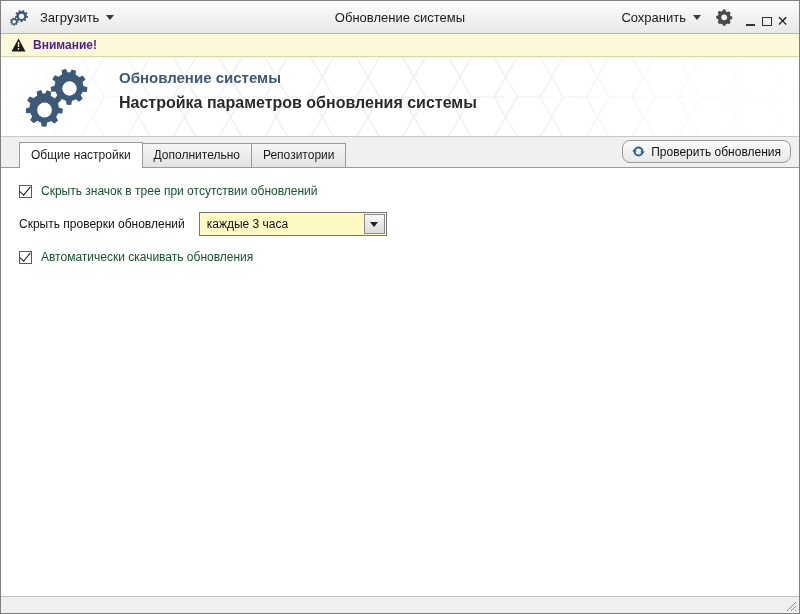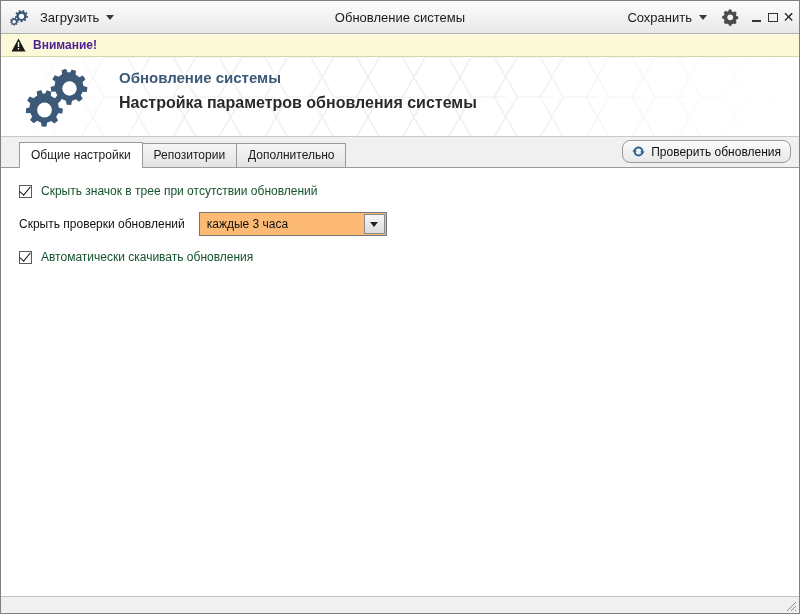--- a/index.html
+++ b/index.html
@@ -38,23 +38,24 @@
     box-sizing: border-box;
   }
   .tb-left {
     display: flex;
     align-items: center;
     gap: 6px;
     padding-left: 8px;
   }
   .tb-right {
     display: flex;
-    align-items: center;
+    align-items: flex-end;
     gap: 8px;
     margin-left: auto;
+    padding-right: 6px;
   }
   .app-icon {
     width: 20px;
     height: 20px;
     display: block;
   }
   .menu-btn {
     display: flex;
     align-items: center;
     gap: 7px;
@@ -284,21 +285,21 @@
   }
   .freq-label {
     font-size: 12px;
     color: #111;
     margin-right: 14px;
   }
   .select {
     width: 188px;
     height: 24px;
     border: 1px solid #767676;
-    background: #fdba74;
+    background: #fef9c3;
     box-sizing: border-box;
     display: flex;
     align-items: center;
     position: relative;
     padding-left: 7px;
     font-size: 12px;
     color: #111;
     cursor: default;
   }
   .select .arrowbox {
@@ -436,24 +437,24 @@
       <div class="banner-title">Обновление системы</div>
       <div class="banner-sub">Настройка параметров обновления системы</div>
     </div>
   </div>
 
   <div class="tabs-row">
     <div class="tab active">
       <span>Общие настройки</span>
     </div>
     <div class="tab">
+      <span>Дополнительно</span>
+    </div>
+    <div class="tab">
       <span>Репозитории</span>
-    </div>
-    <div class="tab">
-      <span>Дополнительно</span>
     </div>
 
     <div class="check-updates">
       <span class="refresh-icon">
         <svg width="13" height="13" viewBox="0 0 13 13">
           <path d="M6.5 1.6A4.9 4.9 0 0 1 11.4 6.5h1.3L10.4 9.3 8.1 6.5h1.3A2.9 2.9 0 0 0 6.5 3.6 2.9 2.9 0 0 0 3.6 6.5H1.6A4.9 4.9 0 0 1 6.5 1.6z" fill="#2a6496"></path>
           <path d="M6.5 11.4A4.9 4.9 0 0 1 1.6 6.5H.3L2.6 3.7 4.9 6.5H3.6a2.9 2.9 0 0 0 2.9 2.9 2.9 2.9 0 0 0 2.9-2.9h2a4.9 4.9 0 0 1-4.9 4.9z" fill="#2a6496"></path>
         </svg>
       </span>
       <span>Проверить обновления</span>

